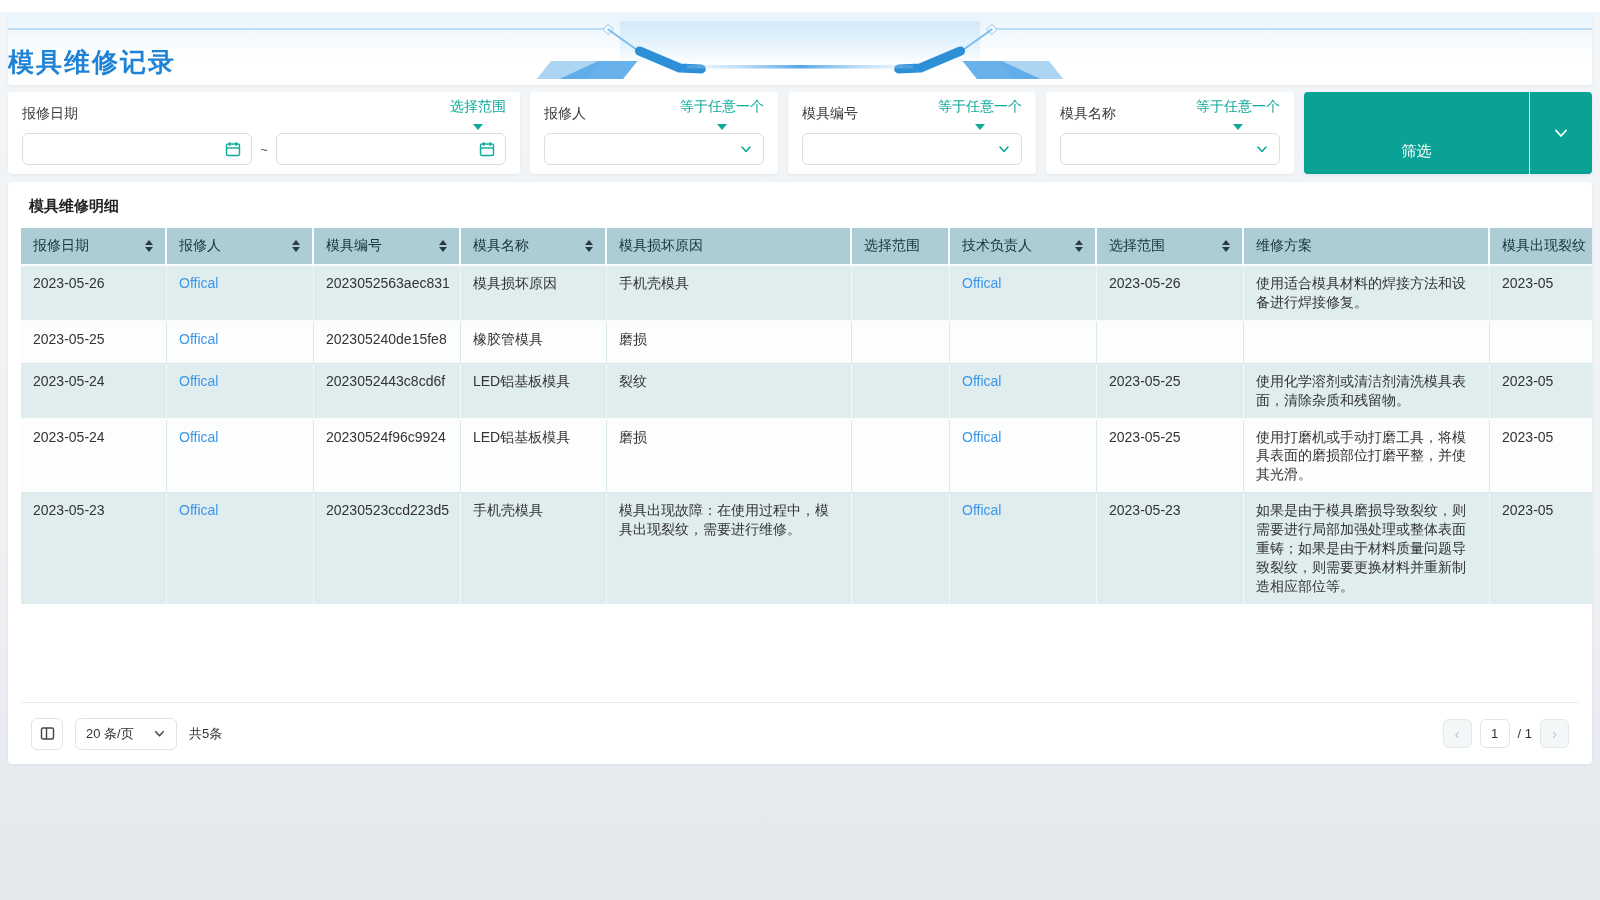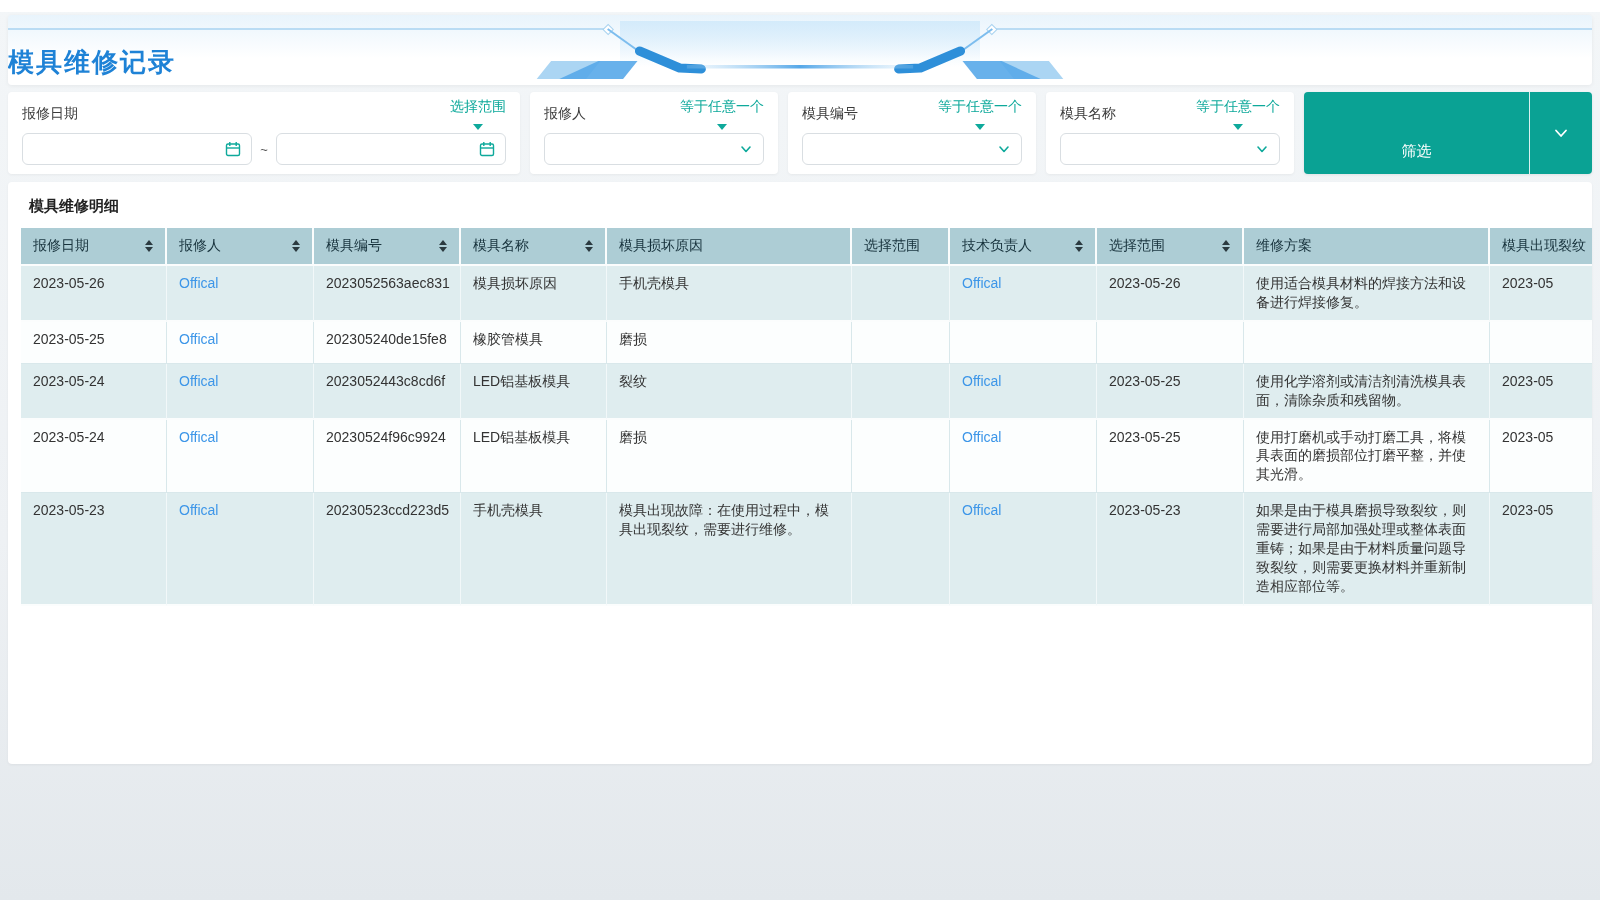--- a/index.html
+++ b/index.html
@@ -354,14 +354,37 @@
               <td>模具出现故障：在使用过程中，模具出现裂纹，需要进行维修。</td>
               <td></td>
               <td><span class="cell-link">Offical</span></td>
               <td>2023-05-23</td>
               <td>如果是由于模具磨损导致裂纹，则需要进行局部加强处理或整体表面重铸；如果是由于材料质量问题导致裂纹，则需要更换材料并重新制造相应部位等。</td>
               <td>2023-05</td>
             </tr>
           </tbody>
         </table>
     </div>
+    <div class="pagination">
+      <div class="pg-left">
+        <div class="icon-btn">
+          <svg width="15" height="15" viewBox="0 0 15 15">
+            <rect x="1.5" y="2" width="12" height="11" rx="1.5" fill="none" stroke="#444" stroke-width="1.4"></rect>
+            <line x1="6.5" y1="2" x2="6.5" y2="13" stroke="#444" stroke-width="1.4"></line>
+          </svg>
+        </div>
+        <div class="pagesize-select">
+          <span>20 条/页</span>
+          <svg width="13" height="13" viewBox="0 0 14 14">
+            <polyline points="3,5 7,9.5 11,5" fill="none" stroke="#444" stroke-width="1.6" stroke-linecap="round" stroke-linejoin="round"></polyline>
+          </svg>
+        </div>
+        <span class="total-text">共5条</span>
+      </div>
+      <div class="pg-right">
+        <div class="nav-btn">‹</div>
+        <input class="page-input" value="1" style="">
+        <span class="page-total">/ 1</span>
+        <div class="nav-btn">›</div>
+      </div>
+    </div>
   </div>
 </div>
 
 </body></html>

